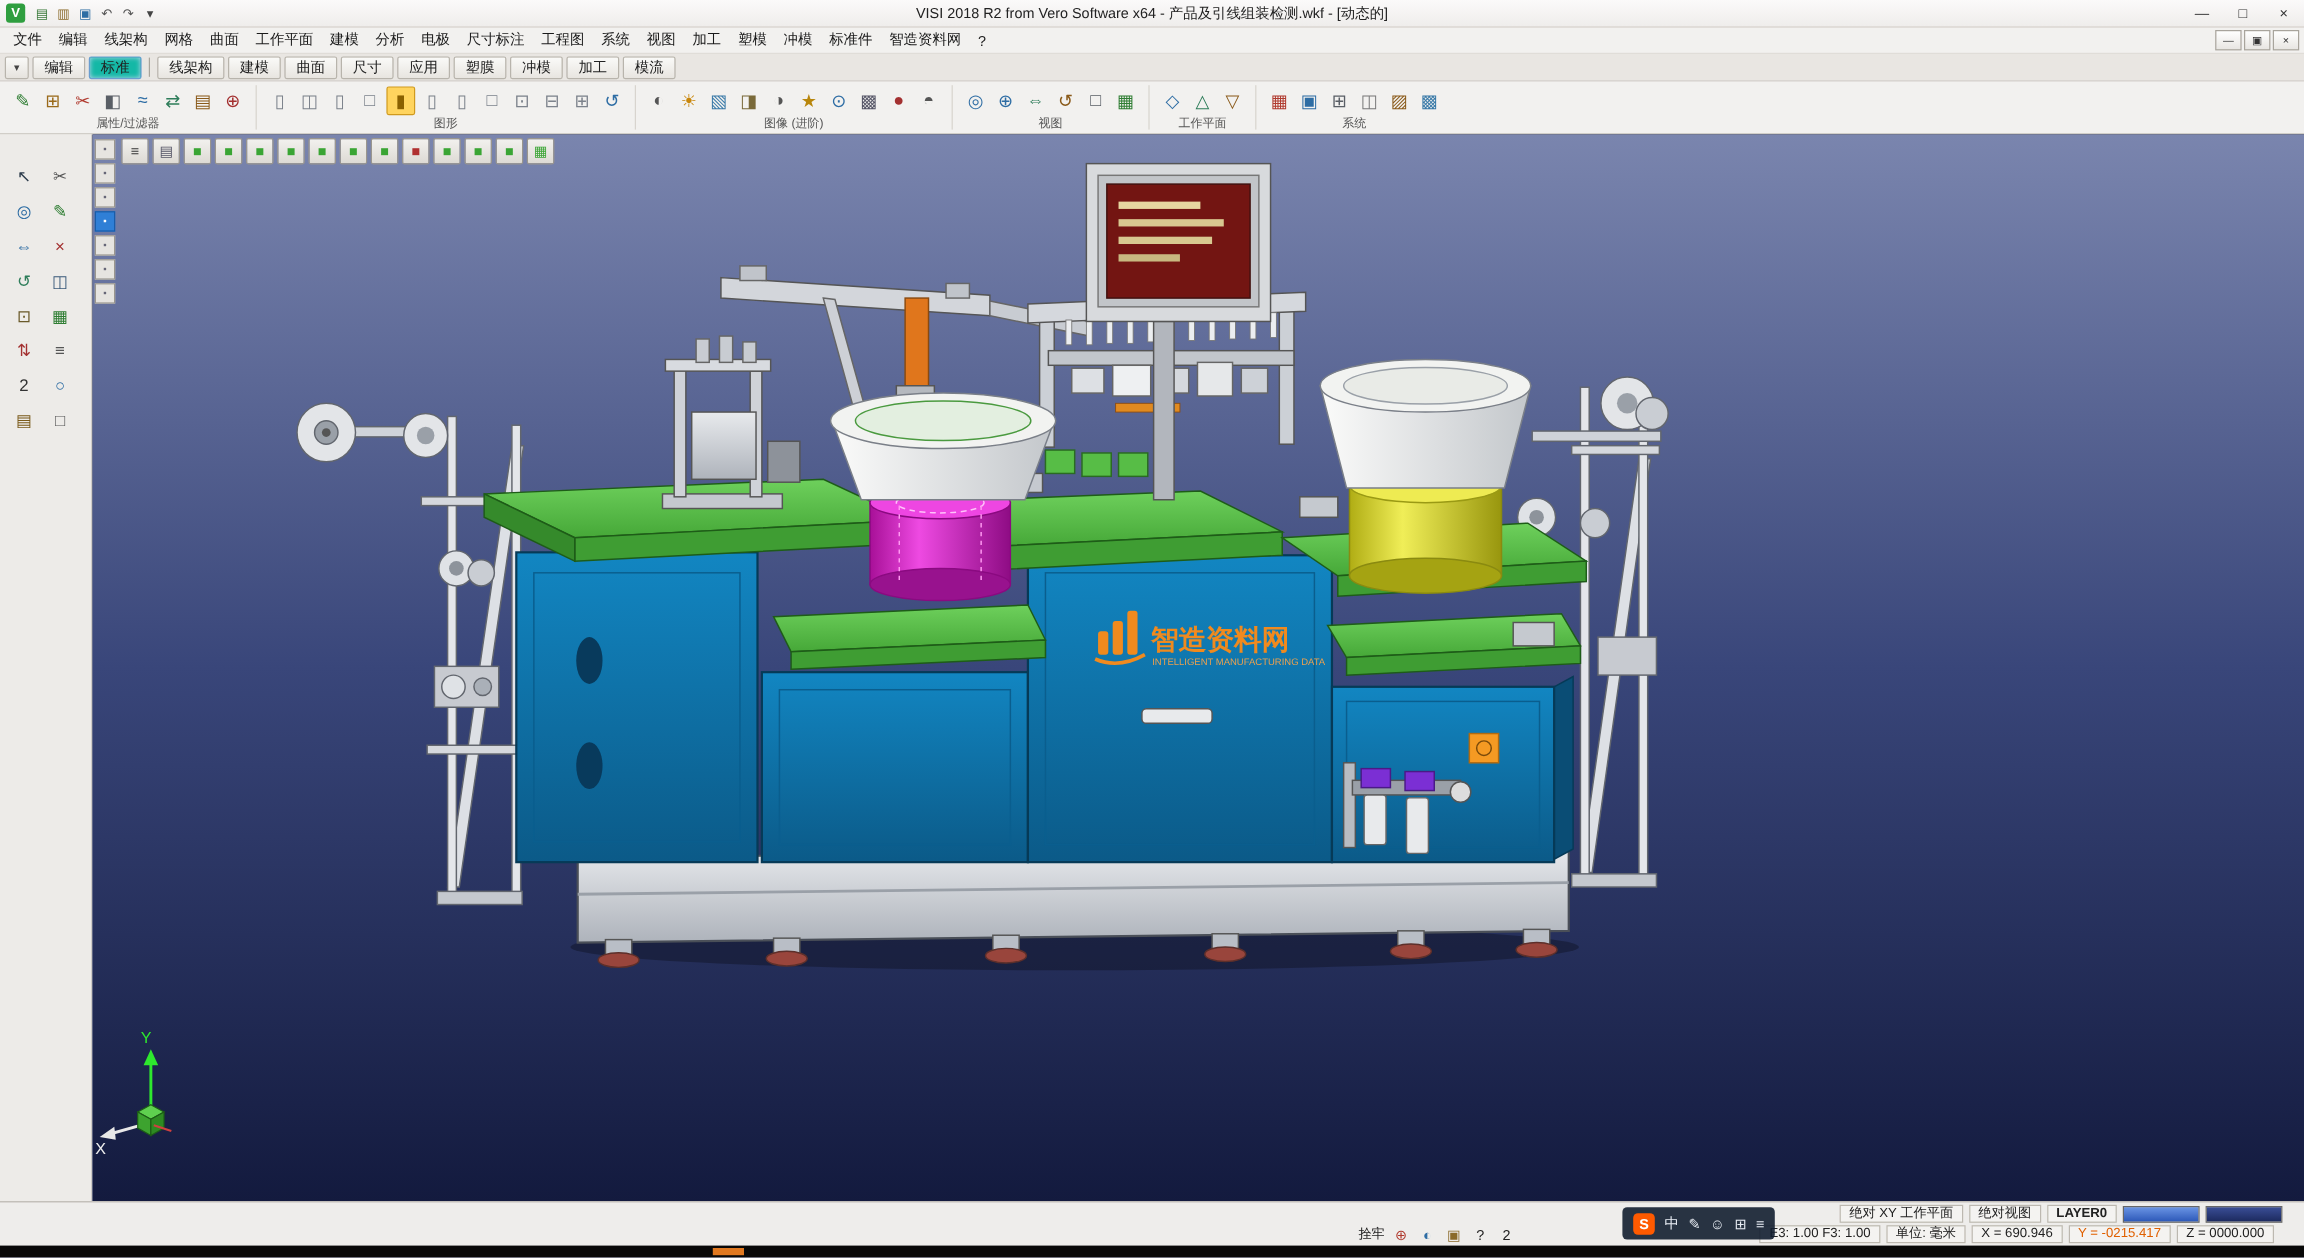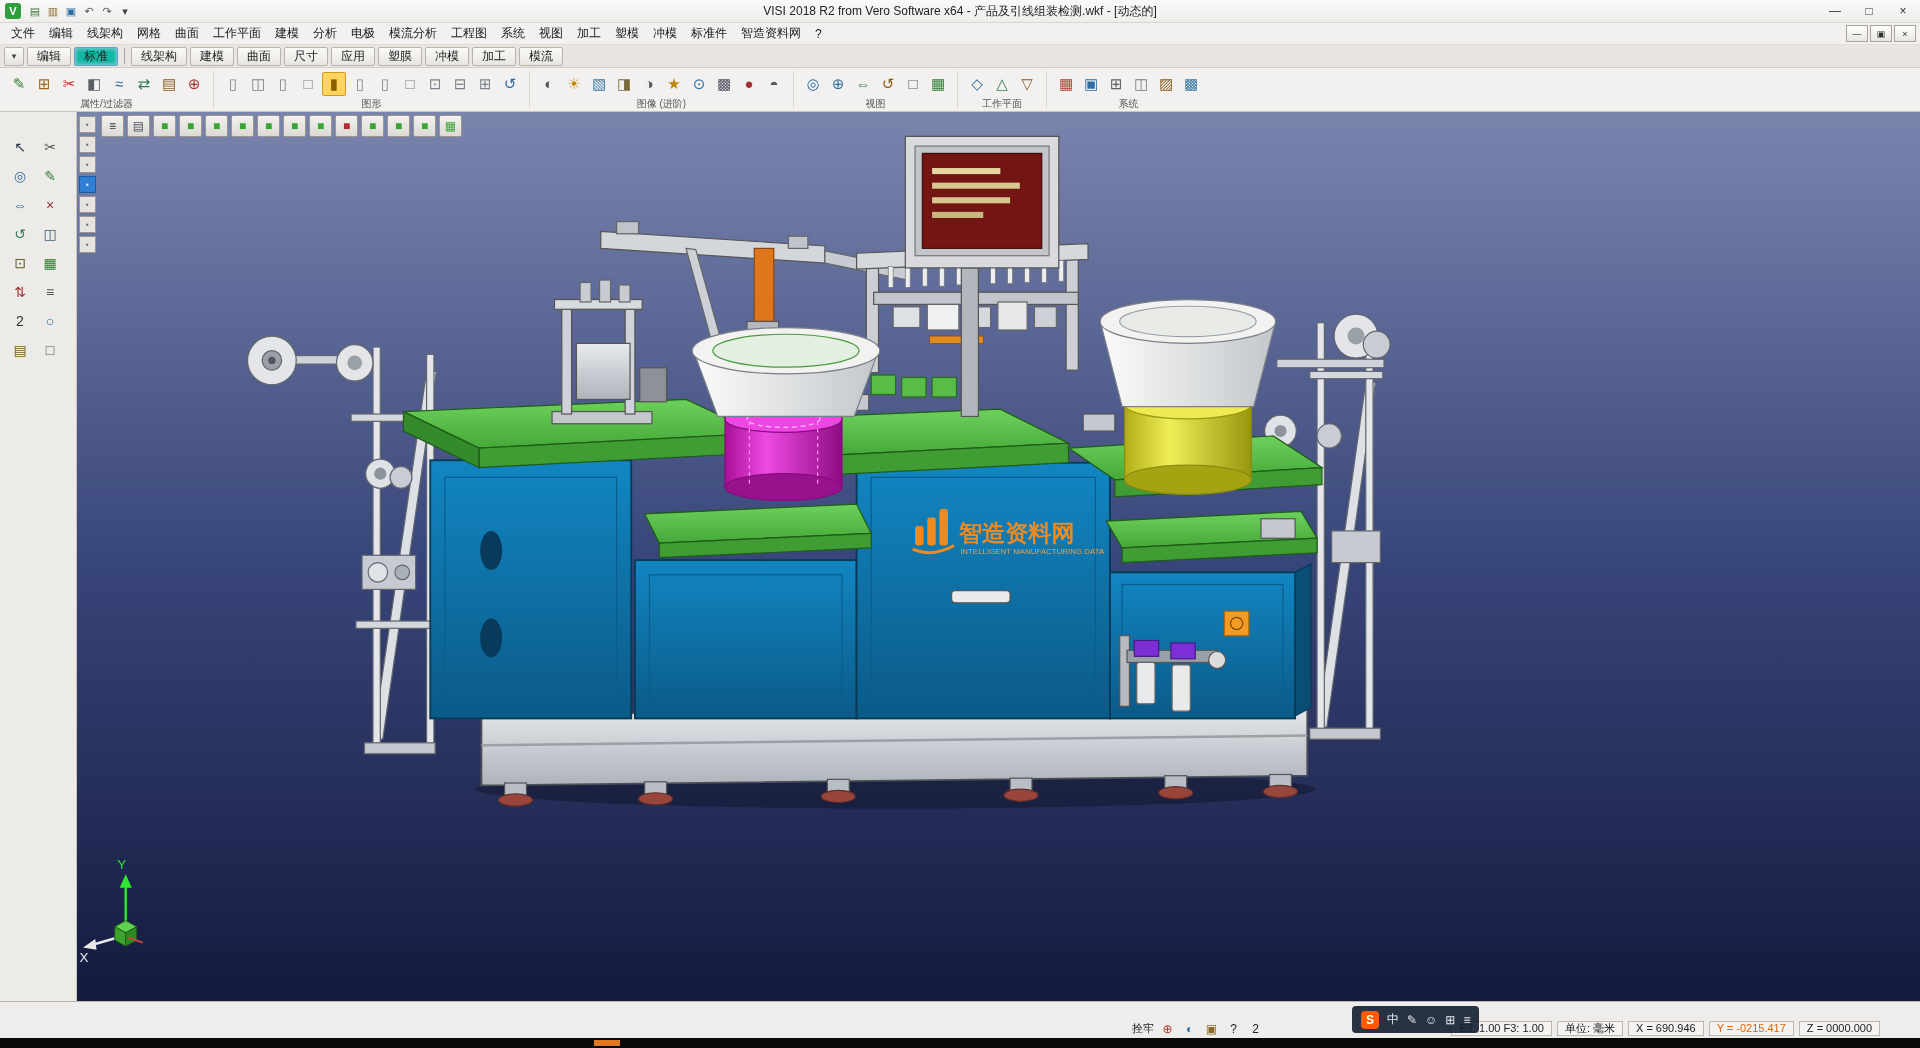--- a/index.html
+++ b/index.html
@@ -47,21 +47,21 @@
   .strip{position:absolute;left:2px;top:4px;display:flex;flex-direction:column;gap:3px;z-index:3;}
   .stripbtn{width:15px;height:15px;background:#e6e4e0;border:1px solid #9a968e;font-size:8px;color:#667;display:flex;align-items:center;justify-content:center;}
   .stripbtn.active{background:#2f7fd6;color:#fff;border-color:#1a5ca8;}
   .viewbar{position:absolute;left:24px;top:3px;display:flex;gap:3px;z-index:3;}
   .vbtn{width:21px;height:20px;background:linear-gradient(#f2f1ee,#dddad4);border:1px solid #9a968e;display:flex;align-items:center;justify-content:center;font-size:12px;border-radius:2px;}
 
   
   .statusbar{flex:0 0 36px;height:36px;background:#eeedeb;border-top:1px solid #b9b5ae;position:relative;font-size:11px;}
   .sbrow{position:absolute;left:0;right:0;display:flex;align-items:center;}
   .sbrow.top{top:1px;height:17px;justify-content:flex-end;padding-right:18px;}
-  .sbrow.bot{top:18px;height:17px;padding-right:40px;}
+  .sbrow.bot{top:18px;height:17px;padding-right:25px;}
   .sbcell{border:1px solid #bcb8b0;background:#f4f3f1;height:13px;line-height:13px;padding:0 7px;margin-left:5px;white-space:nowrap;color:#222;}
   .sbcell.bold{font-weight:bold;}
   .sbcell.orange{color:#e06000;}
   .swatch{width:62px;height:12px;border:1px solid #666;margin-left:5px;}
   .sb-lock{margin-left:1132px;color:#222;}
   .sb-ico{width:17px;height:15px;display:flex;align-items:center;justify-content:center;font-size:12px;margin-left:5px;}
   .spacer{flex:1;}
   .sogou{position:absolute;left:1352px;top:4px;height:27px;background:rgba(18,30,48,.9);border-radius:4px;display:flex;align-items:center;padding:0 9px;gap:8px;z-index:5;}
   .slogo{width:18px;height:18px;background:#ff5a00;border-radius:4px;color:#fff;font-weight:bold;font-size:12px;display:flex;align-items:center;justify-content:center;}
   .sitem{color:#e8edf4;font-size:12px;}
@@ -94,21 +94,21 @@
   <div class="menubar">
     <span class="menu-item">文件</span>
       <span class="menu-item">编辑</span>
       <span class="menu-item">线架构</span>
       <span class="menu-item">网格</span>
       <span class="menu-item">曲面</span>
       <span class="menu-item">工作平面</span>
       <span class="menu-item">建模</span>
       <span class="menu-item">分析</span>
       <span class="menu-item">电极</span>
-      <span class="menu-item">模流分析</span>
+      <span class="menu-item">尺寸标注</span>
       <span class="menu-item">工程图</span>
       <span class="menu-item">系统</span>
       <span class="menu-item">视图</span>
       <span class="menu-item">加工</span>
       <span class="menu-item">塑模</span>
       <span class="menu-item">冲模</span>
       <span class="menu-item">标准件</span>
       <span class="menu-item">智造资料网</span>
       <span class="menu-item">?</span>
     <div class="mdictl">
@@ -515,20 +515,27 @@
           <div class="vbtn" style="color: rgb(58, 165, 52);">■</div>
           <div class="vbtn" style="color: rgb(58, 165, 52);">■</div>
           <div class="vbtn" style="color: rgb(58, 165, 52);">■</div>
           <div class="vbtn" style="color: rgb(58, 165, 52);">▦</div>
       </div>
 
     </div>
   </div>
 
   <div class="statusbar">
+    <div class="sbrow top">
+      <div class="sbcell">绝对 XY 工作平面</div>
+      <div class="sbcell">绝对视图</div>
+      <div class="sbcell bold">LAYER0</div>
+      <div class="swatch" style="background:linear-gradient(#6a94e4,#2c58b8)"></div>
+      <div class="swatch" style="background:linear-gradient(#3a4e96,#1c2a5e)"></div>
+    </div>
     <div class="sbrow bot">
       <span class="sb-lock">拴牢</span>
       <div class="sb-ico" style="color: rgb(176, 58, 46);">⊕</div>
         <div class="sb-ico" style="color: rgb(46, 109, 164);">◐</div>
         <div class="sb-ico" style="color: rgb(138, 106, 42);">▣</div>
         <div class="sb-ico" style="color: rgb(34, 34, 34);">?</div>
         <div class="sb-ico" style="color: rgb(34, 34, 34);">2</div>
       <div class="spacer"></div>
       <div class="sbcell">E3: 1.00 F3: 1.00</div>
       <div class="sbcell">单位: 毫米</div>

